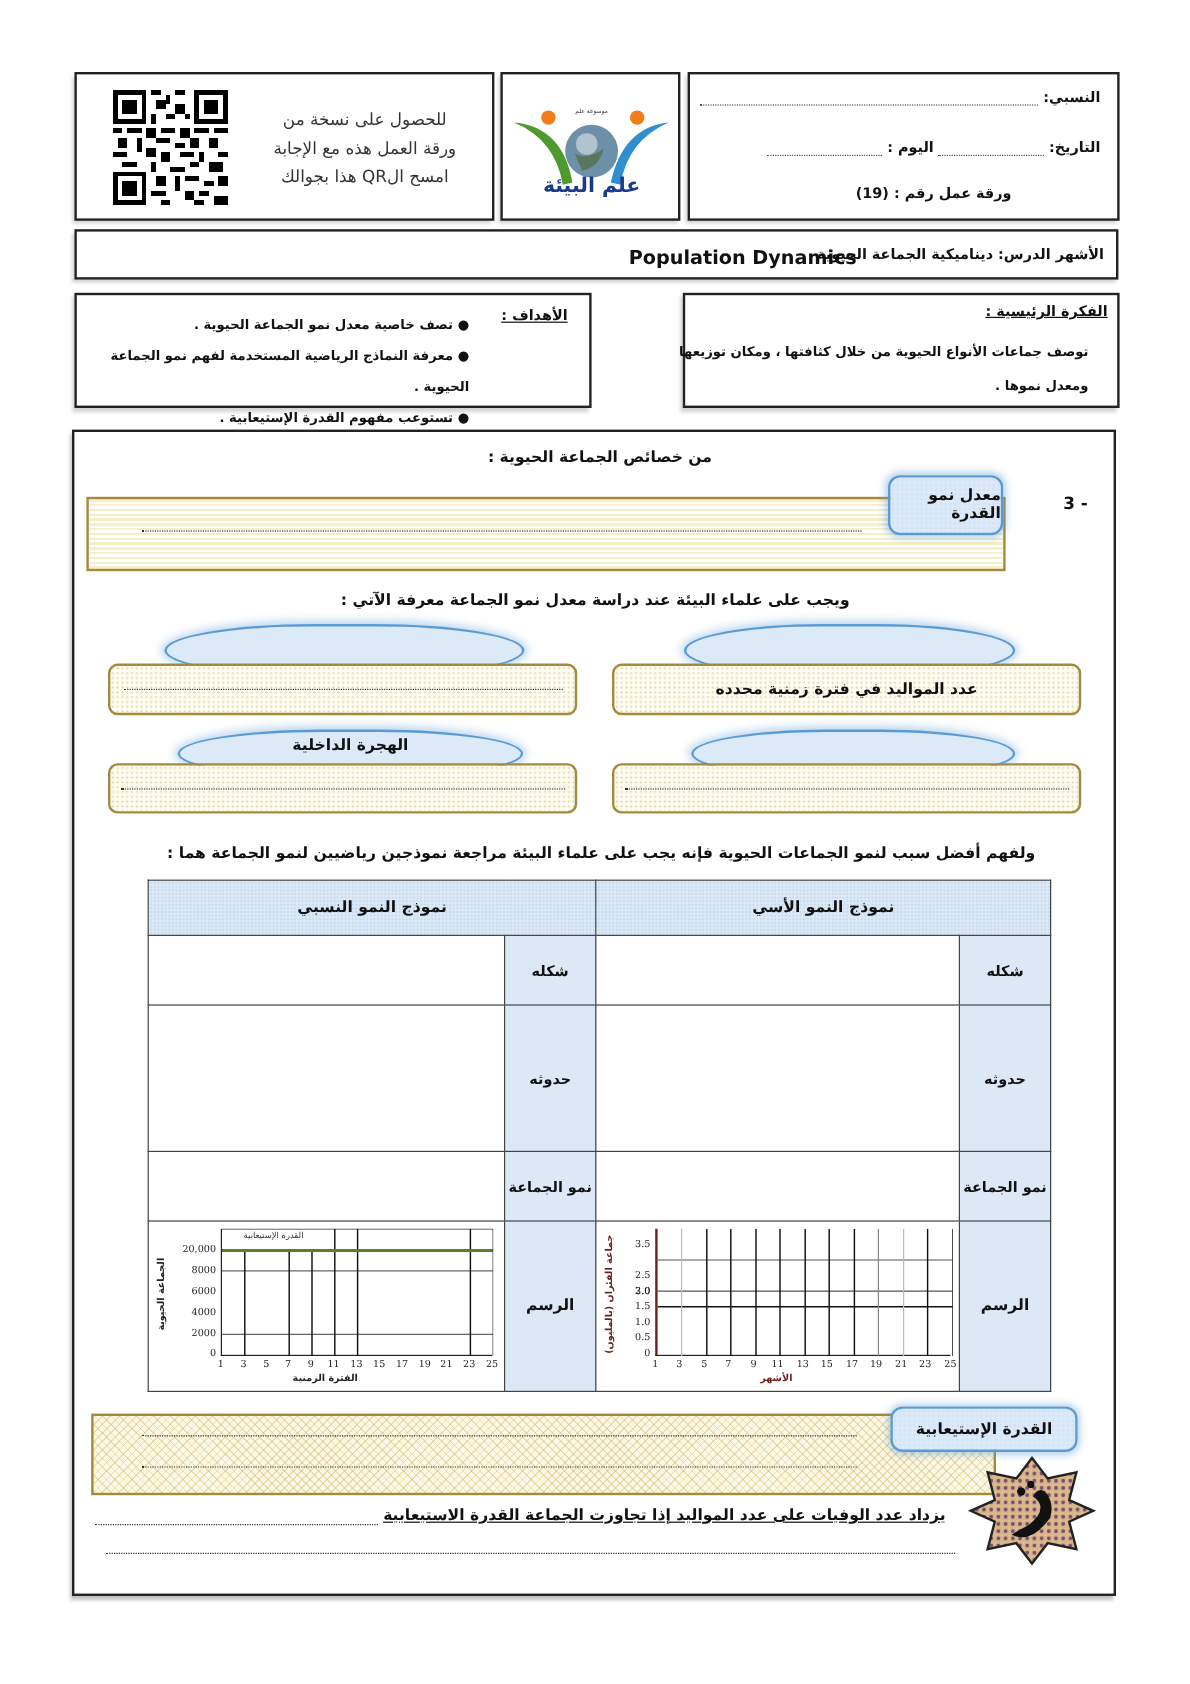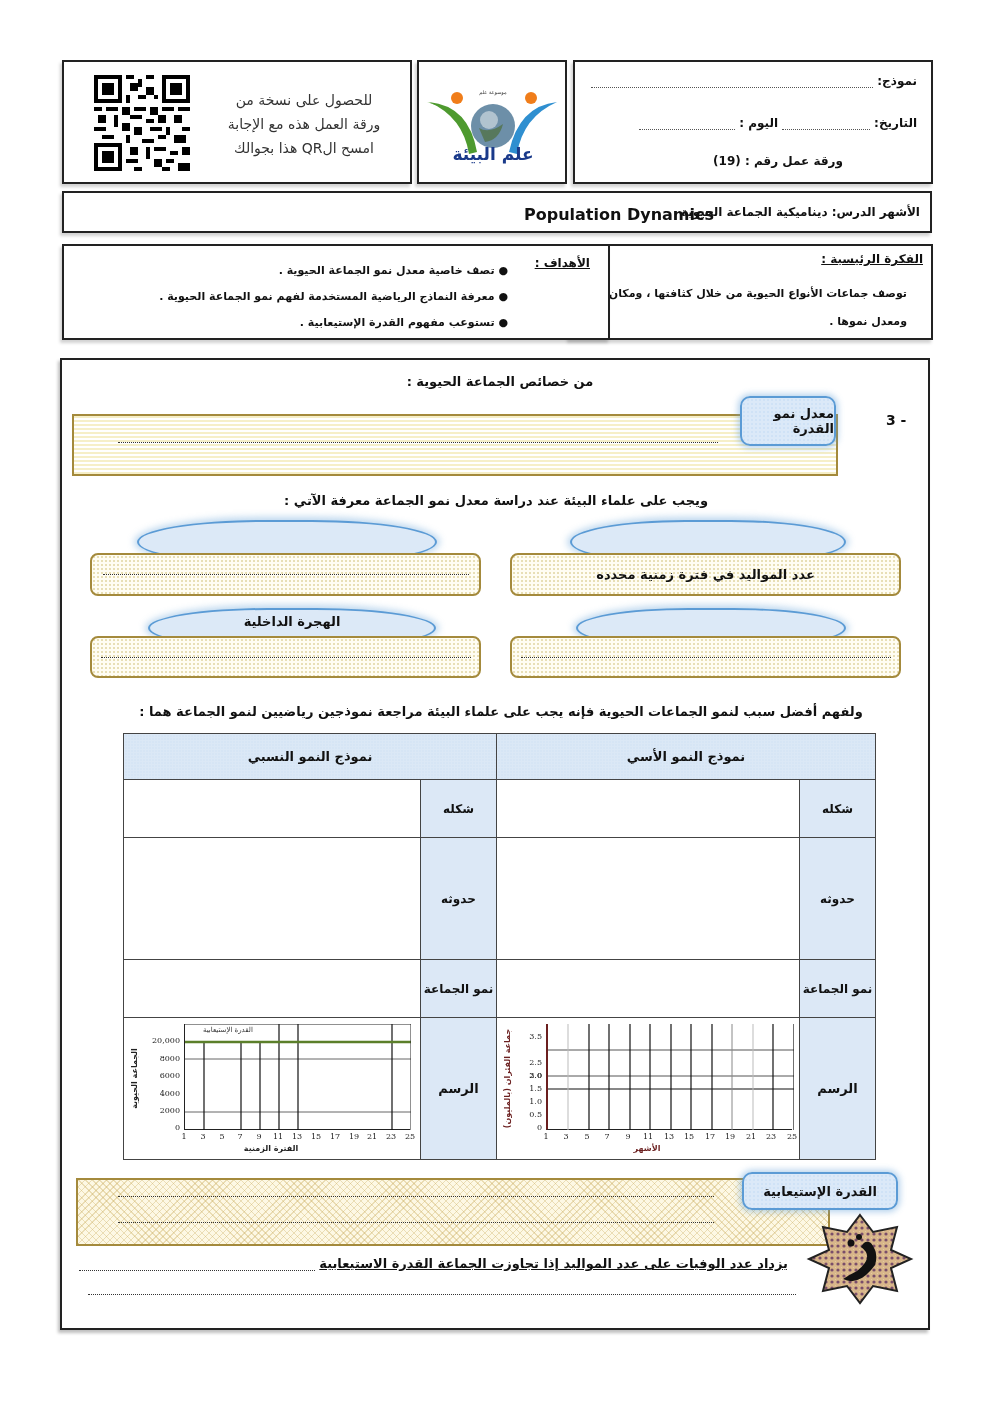--- a/index.html
+++ b/index.html
@@ -14,21 +14,21 @@
   
   #info-box { left: 573px; top: 60px; width: 360px; height: 124px; }
   #logo-box { left: 417px; top: 60px; width: 150px; height: 124px; }
   #qr-box { left: 62px; top: 60px; width: 350px; height: 124px; }
 
   .info-line { position: absolute; right: 14px; font-size: 12px; font-weight: bold; direction: rtl; display: flex; align-items: flex-end; gap: 4px; }
   .info-line .dline { border-bottom: 1.5px dotted #555; height: 10px; }
 
   #lesson-box { left: 62px; top: 191px; width: 870px; height: 42px; }
   #idea-box { left: 569px; top: 244px; width: 364px; height: 96px; }
-  #goals-box { left: 62px; top: 244px; width: 548px; height: 96px; }
+  #goals-box { left: 62px; top: 244px; width: 431px; height: 96px; }
 
   #main-box { left: 60px; top: 358px; width: 870px; height: 972px; border: 2.5px solid #222; box-shadow: -2px 3px 3px rgba(0,0,0,0.25); }
 
   .striped { position: absolute; border: 2px solid #a48a3c; background: repeating-linear-gradient(to bottom, #f6efc8 0px, #f6efc8 2px, #ffffff 2px, #ffffff 4px); }
   .woven { position: absolute; border: 2px solid #a48a3c; background:
       repeating-linear-gradient(45deg, rgba(200,170,90,0.35) 0px, rgba(200,170,90,0.35) 1px, transparent 1px, transparent 5px),
       repeating-linear-gradient(-45deg, rgba(200,170,90,0.35) 0px, rgba(200,170,90,0.35) 1px, transparent 1px, transparent 5px),
       #fdf8e4; }
   .blue-tag { position: absolute; border: 2px solid #5b9bd5; border-radius: 10px; background: radial-gradient(circle, #cfe2f6 1px, #dbe9f8 1px) 0 0 / 4px 4px; box-shadow: 0 0 6px 2px rgba(91,155,213,0.45); font-size: 13px; font-weight: bold; direction: rtl; display: flex; align-items: center; justify-content: center; }
   .pill { position: absolute; border: 2px solid #5b9bd5; border-radius: 50%/60%; background: #dce9f7; box-shadow: 0 0 7px 3px rgba(91,155,213,0.4); display: flex; align-items: flex-start; justify-content: center; font-size: 13px; font-weight: bold; direction: rtl; padding-top: 4px; }
@@ -45,21 +45,21 @@
   .chart .plot { position: absolute; border-left: 1.5px solid #222; border-bottom: 1.5px solid #222; }
   .chart .ytick { position: absolute; font-size: 8px; font-family: "DejaVu Serif", serif; color: #222; text-align: right; width: 40px; }
   .chart .xtick { position: absolute; font-size: 8px; font-family: "DejaVu Serif", serif; color: #222; width: 14px; text-align: center; }
   .chart .axis-title { position: absolute; font-size: 8px; font-weight: bold; white-space: nowrap; }
 </style>
 </head>
 <body>
 
 <div class="box" id="info-box">
   <div class="info-line" style="top:12px;">
-    <span>نموذج:</span>
+    <span>النسبي:</span>
     <span class="dline" style="width:282px;"></span>
   </div>
   <div class="info-line" style="top:54px;">
     <span>التاريخ:</span>
     <span class="dline" style="width:88px;"></span>
     <span>اليوم :</span>
     <span class="dline" style="width:96px;"></span>
   </div>
   <div class="abs bold rtl" style="top:92px; left:0; width:100%; text-align:center; font-size:12px; padding-left:50px;">ورقة عمل رقم : (19)</div>
 </div>

